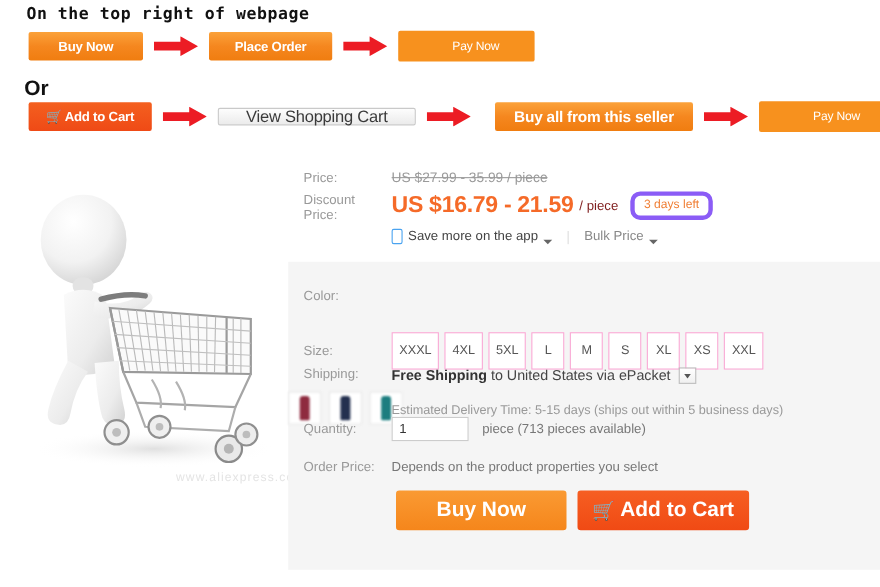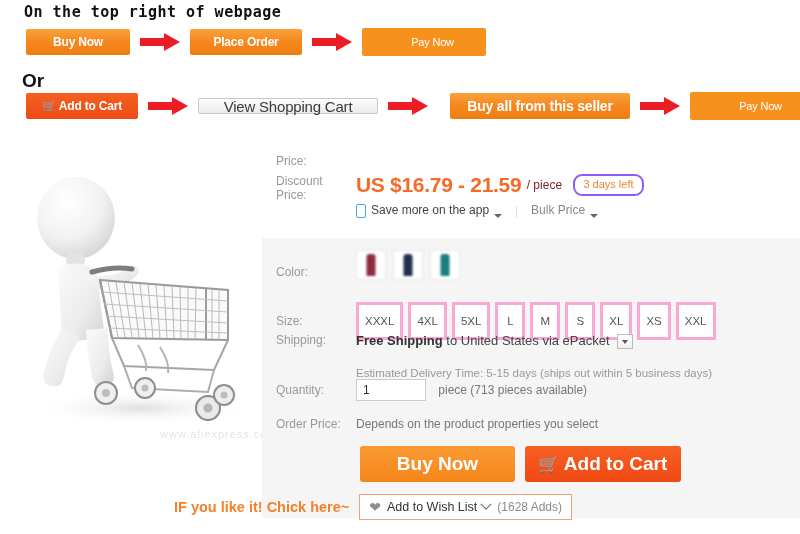--- a/index.html
+++ b/index.html
@@ -204,21 +204,21 @@
   .per-piece {
     color: #7f1d1d;
     font-size: 12px;
     vertical-align: middle;
     margin-left: 2px;
   }
   .days-badge {
     display: inline-block;
     vertical-align: middle;
     margin-left: 8px;
-    border: 2px solid #8b5cf6;
+    border: 4px solid #8b5cf6;
     border-radius: 9px;
     color: #f07f35;
     font-size: 11px;
     padding: 1px 8px 2px 8px;
     background: #fff;
   }
   .app-line {
     margin-top: 7px;
     display: flex;
     align-items: flex-end;
@@ -243,21 +243,21 @@
   }
   .vsep {
     width: 1px;
     height: 12px;
     background: #ddd;
     margin: 0 14px;
   }
   .bulk-text { color: #888; }
 
   
-  .row-color { top: 114px; align-items: flex-end; }
+  .row-color { top: 126px; align-items: flex-start; flex-direction: column; }
   .swatches { display: flex; gap: 7px; }
   .swatch {
     width: 28px;
     height: 28px;
     background: #fff;
     border: 1px solid #e6e6e6;
     position: relative;
     overflow: hidden;
     filter: blur(1.1px);
   }
@@ -271,21 +271,21 @@
     border-radius: 3px 3px 1px 1px;
     display: block;
   }
 
   
   .row-size { top: 166px; align-items: center; }
   .sizes { display: flex; gap: 5px; flex-wrap: wrap; }
   .size-chip {
     min-width: 30px;
     height: 20px;
-    border: 3px solid #f9a8d4;
+    border: 1px solid #f9a8d4;
     background: #ffffff;
     color: #555;
     font-size: 11.5px;
     display: inline-flex;
     align-items: center;
     justify-content: center;
     padding: 16px 6px;
     box-sizing: border-box;
   }
 
@@ -566,20 +566,23 @@
     </svg>
     <div class="watermark">www.aliexpress.com</div>
   </div>
 
   <div class="info-col">
 
     <div class="grey-panel"></div>
 
     <div class="row row-price">
       <div class="row-label">Price:</div>
+      <div class="row-value">
+        <span class="old-price">US $27.99 - 35.99 / piece</span>
+      </div>
     </div>
 
     <div class="row row-discount">
       <div class="row-label">
         <div>Discount</div>
         <div>Price:</div>
       </div>
       <div class="row-value">
         <div>
           <span class="discount-price">US $16.79 - 21.59</span>
@@ -658,24 +661,15 @@
     </div>
 
     <div class="cta-wrap">
       <div class="cta cta-buy">Buy Now</div>
       <div class="cta cta-add">
         <span class="cart-glyph">🛒</span>
         <span>Add to Cart</span>
       </div>
     </div>
 
-    <div class="wish-row">
-      <span class="wish-hint">IF you like it! Chick here~</span>
-      <span class="wish-box">
-        <span class="heart">❤</span>
-        <span class="wish-label">Add to Wish List</span>
-        <span class="wish-caret"></span>
-        <span class="wish-count">(1628 Adds)</span>
-      </span>
-    </div>
 
   </div>
 </div>
 
 </body></html>

